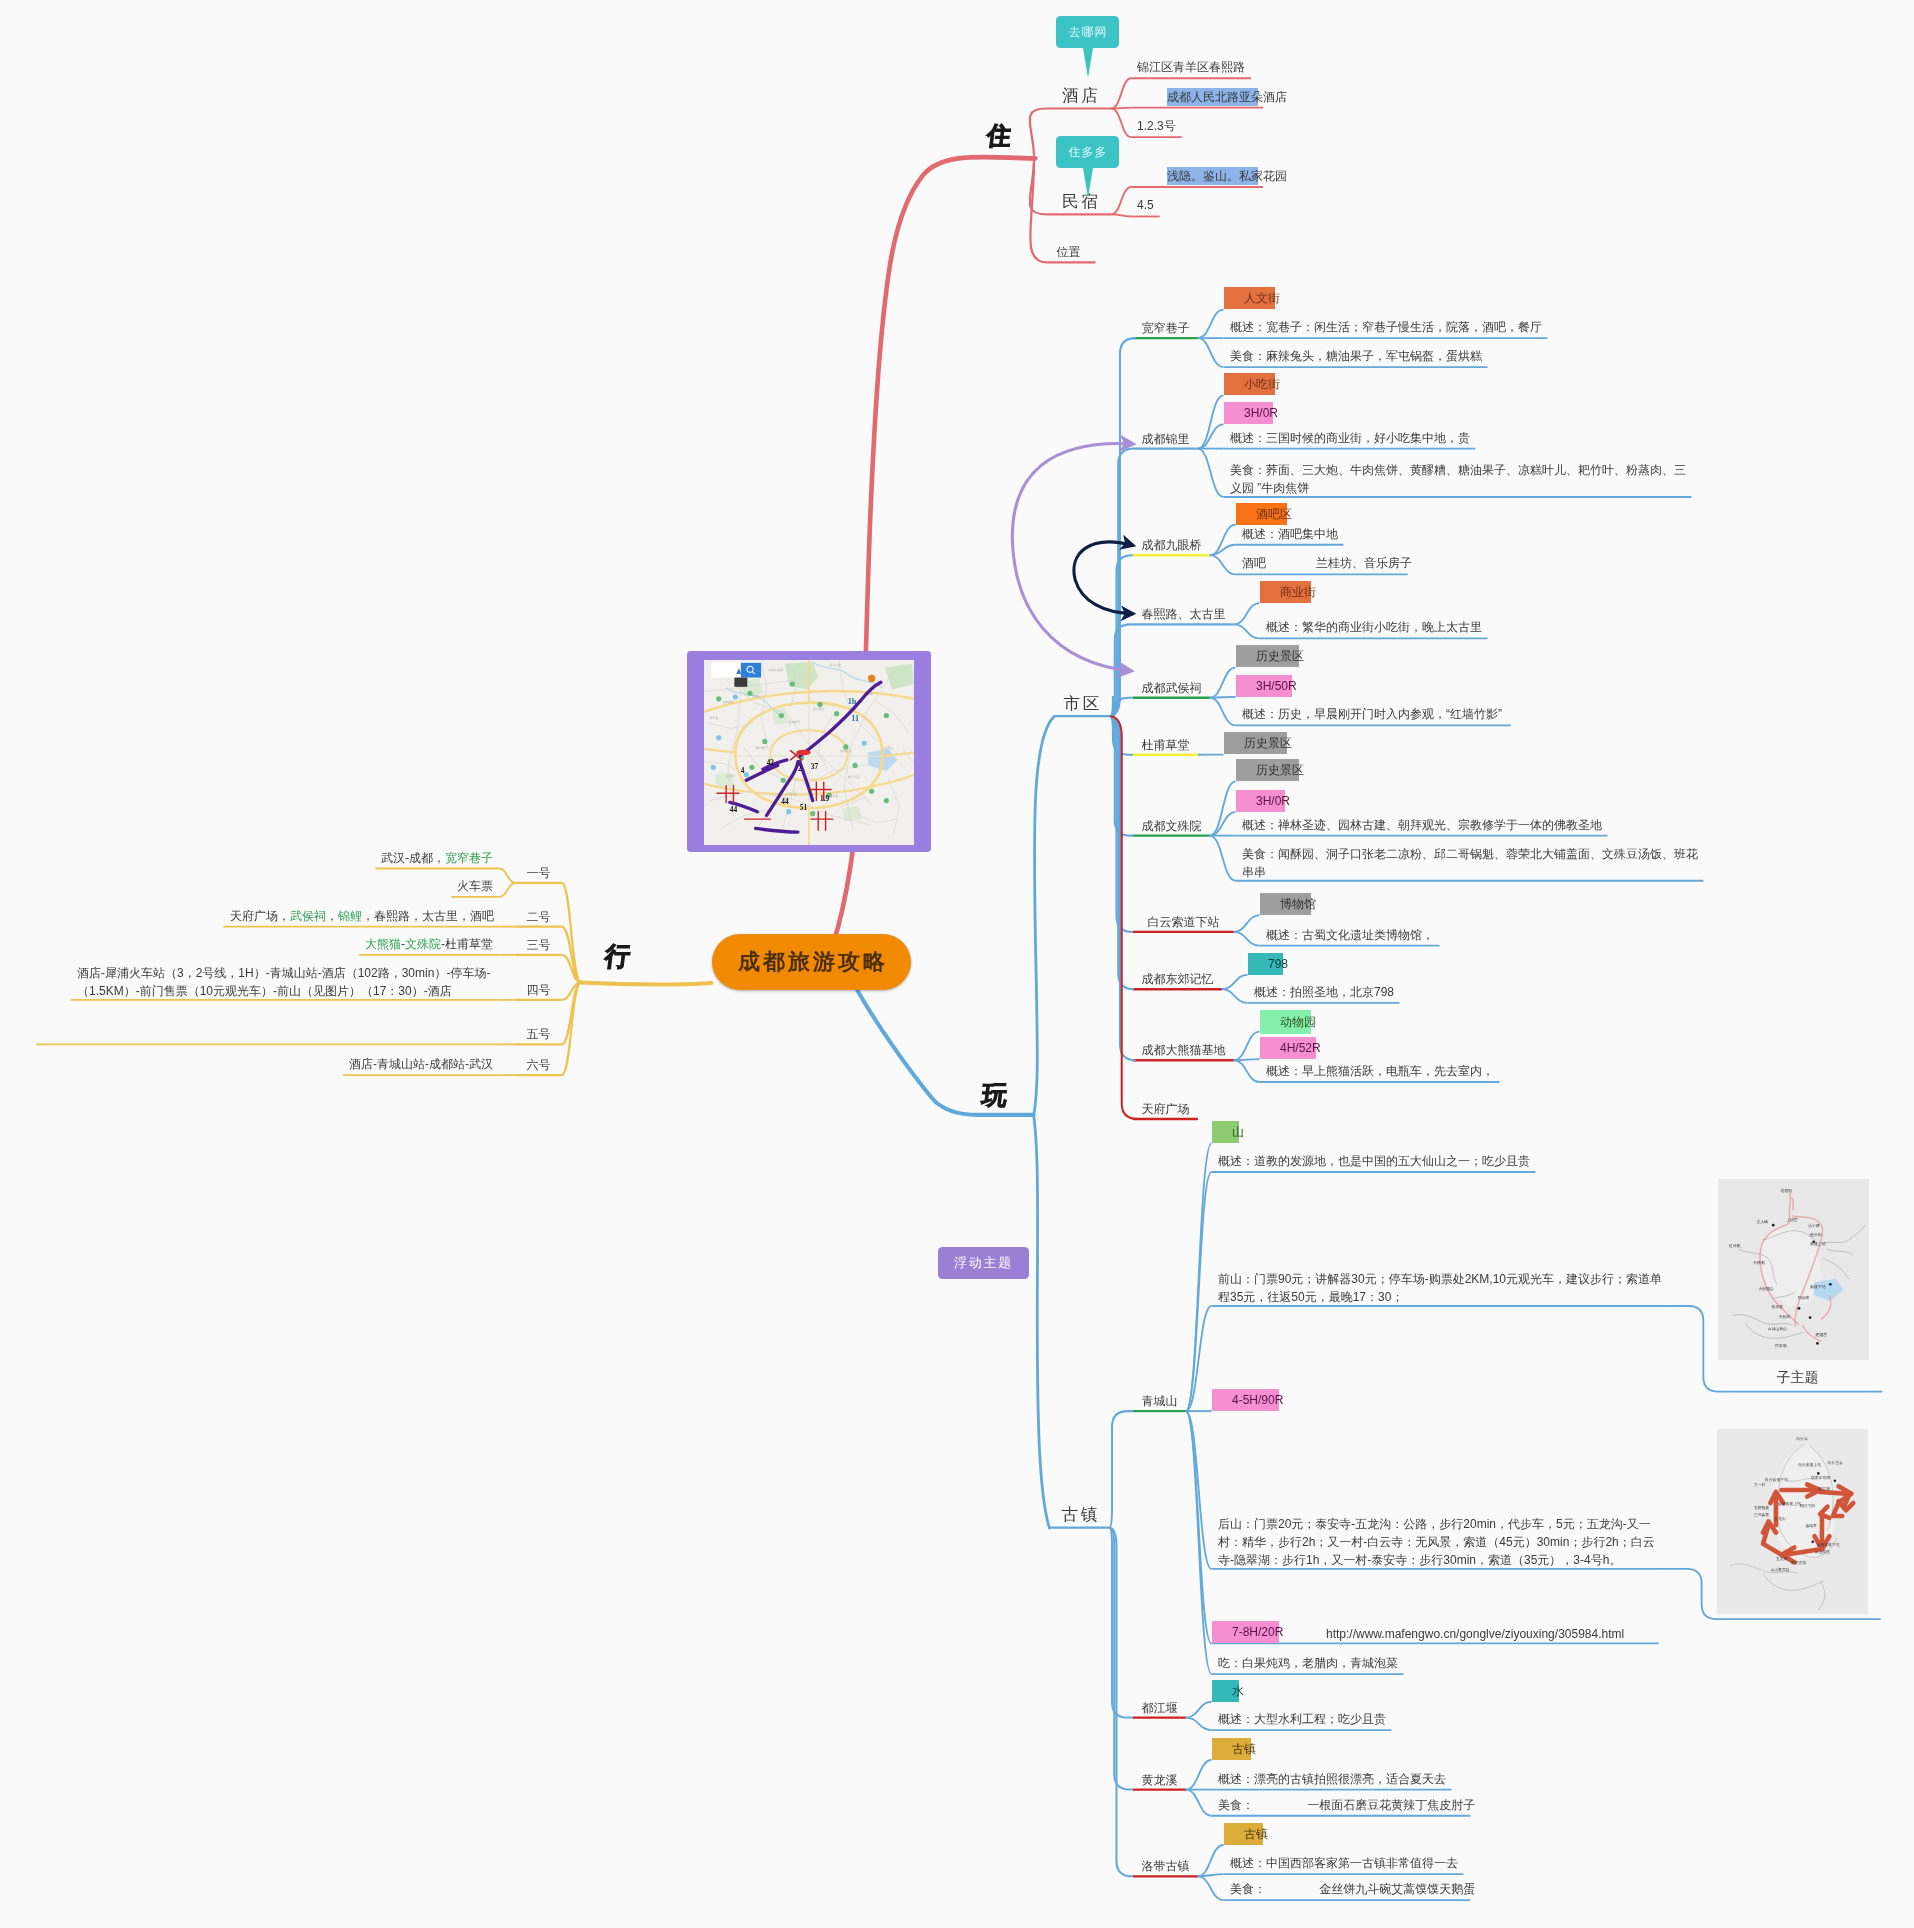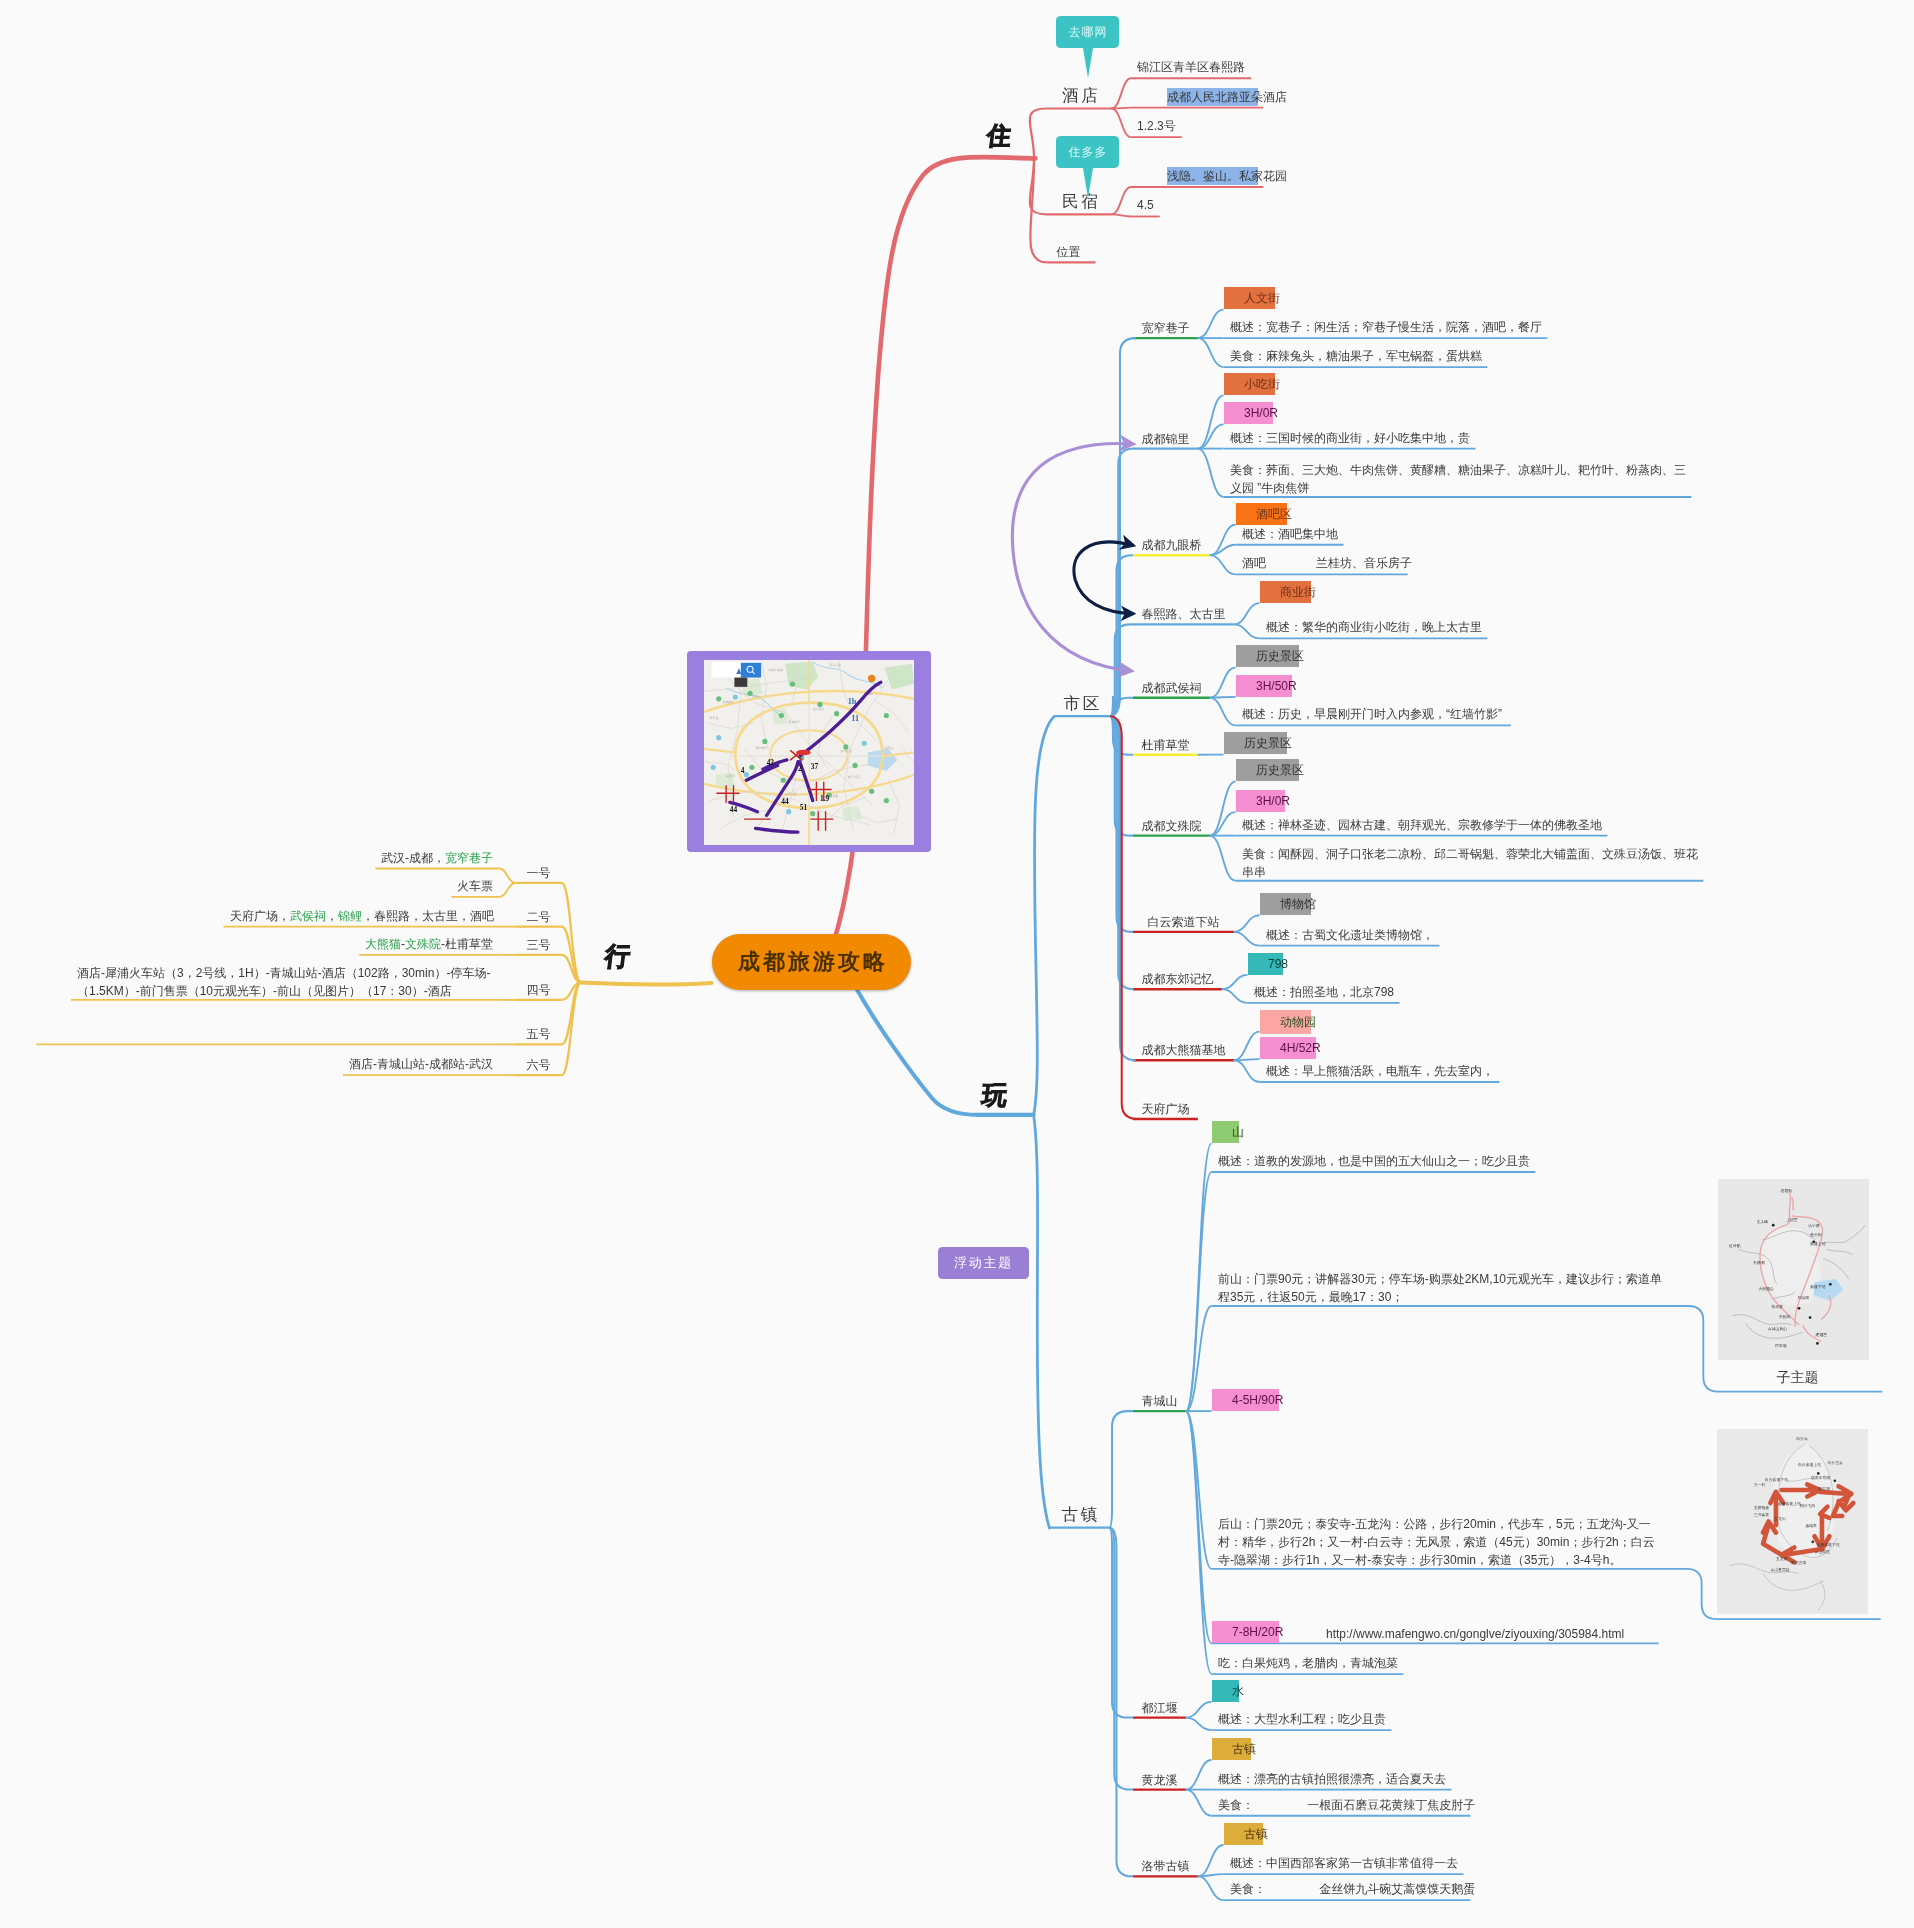--- a/index.html
+++ b/index.html
@@ -223,21 +223,21 @@
 <div class="nd tag" style="left:1236px;top:790px;width:49px;height:22px;background:#f58fd2;color:#5e1044"><span class="t">3H/0R</span></div>
 <div class="nd row" style="left:1242px;top:816px;width:361px"><span class="ln">概述：禅林圣迹、园林古建、朝拜观光、宗教修学于一体的佛教圣地</span></div>
 <div class="nd row" style="left:1242px;top:845px;width:457px"><span class="ln">美食：闻酥园、洞子口张老二凉粉、邱二哥锅魁、蓉荣北大铺盖面、文殊豆汤饭、班花</span><span class="ln">串串</span></div>
 <div class="nd lv2" style="left:1133px;top:913px;width:101px"><span class="t">白云索道下站</span></div>
 <div class="nd tag" style="left:1260px;top:893px;width:51px;height:22px;background:#9e9e9e;color:#303030"><span class="t">博物馆</span></div>
 <div class="nd row" style="left:1266px;top:926px;width:169px"><span class="ln">概述：古蜀文化遗址类博物馆，</span></div>
 <div class="nd lv2" style="left:1133px;top:970px;width:89px"><span class="t">成都东郊记忆</span></div>
 <div class="nd tag" style="left:1248px;top:953px;width:35px;height:22px;background:#34b8b8;color:#0b3b3b"><span class="t">798</span></div>
 <div class="nd row" style="left:1254px;top:983px;width:141px"><span class="ln">概述：拍照圣地，北京798</span></div>
 <div class="nd lv2" style="left:1133px;top:1041px;width:101px"><span class="t">成都大熊猫基地</span></div>
-<div class="nd tag" style="left:1260px;top:1010px;width:51px;height:24px;background:#fca5a5;color:#27501a"><span class="t">动物园</span></div>
+<div class="nd tag" style="left:1260px;top:1010px;width:51px;height:24px;background:#86efac;color:#27501a"><span class="t">动物园</span></div>
 <div class="nd tag" style="left:1260px;top:1037px;width:56px;height:22px;background:#f58fd2;color:#5e1044"><span class="t">4H/52R</span></div>
 <div class="nd row" style="left:1266px;top:1062px;width:229px"><span class="ln">概述：早上熊猫活跃，电瓶车，先去室内，</span></div>
 <div class="nd lv2" style="left:1133px;top:1100px;width:65px"><span class="t">天府广场</span></div>
 <div class="nd lv2" style="left:1133px;top:1392px;width:53px"><span class="t">青城山</span></div>
 <div class="nd tag" style="left:1212px;top:1121px;width:27px;height:22px;background:#8fcb72;color:#27501a"><span class="t">山</span></div>
 <div class="nd row" style="left:1218px;top:1152px;width:313px"><span class="ln">概述：道教的发源地，也是中国的五大仙山之一；吃少且贵</span></div>
 <div class="nd row" style="left:1218px;top:1270px;width:444px"><span class="ln">前山：门票90元；讲解器30元；停车场-购票处2KM,10元观光车，建议步行；索道单</span><span class="ln">程35元，往返50元，最晚17：30；</span></div>
 <div class="mapimg" style="left:1718px;top:1179px;width:151px;height:181px">
       <svg class="mapsvg" viewBox="0 0 164 196" preserveAspectRatio="none">
         <g>

